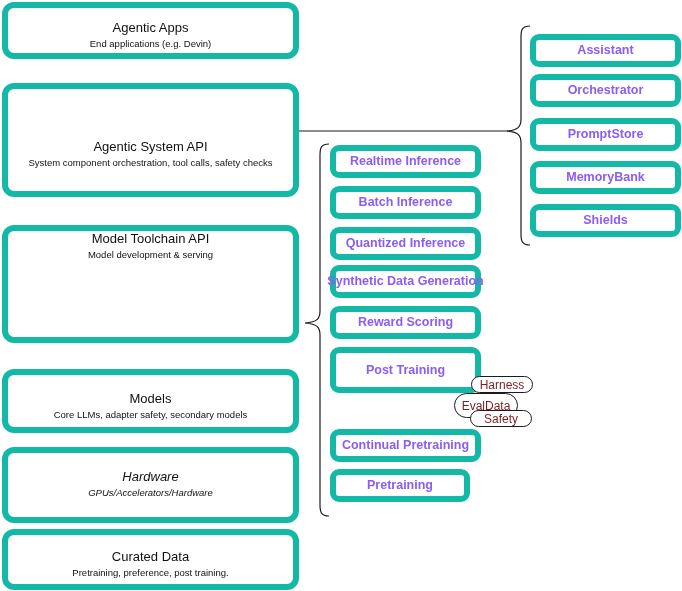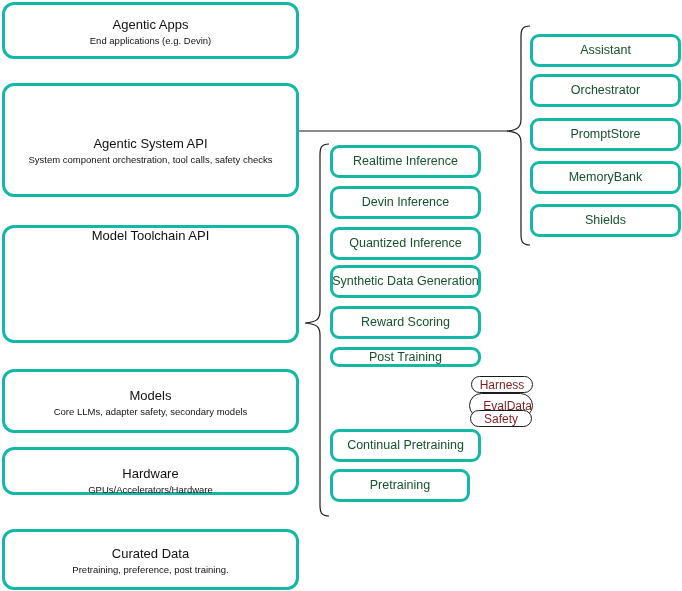--- a/index.html
+++ b/index.html
@@ -11,21 +11,21 @@
     position: relative;
     width: 682px;
     height: 591px;
     background: #ffffff;
     font-family: "Liberation Sans", sans-serif;
     overflow: hidden;
   }
   .rbox {
     position: absolute;
     box-sizing: border-box;
-    border: 3px solid #14b8a6;
+    border: 6px solid #14b8a6;
     border-radius: 10px;
     background: #ffffff;
     display: flex;
     flex-direction: column;
     align-items: center;
     justify-content: center;
   }
   .layer-box {
     border-radius: 12px;
     justify-content: flex-start;
@@ -43,24 +43,25 @@
     line-height: 13px;
     text-align: center;
     white-space: nowrap;
     margin-top: 1px;
   }
   .cap-box {
     border-radius: 9px;
   }
   .cap-label {
     font-size: 12.5px;
-    color: #14532d;
+    color: #8b5cf6;
     line-height: 15px;
     text-align: center;
     white-space: nowrap;
+    font-weight: bold;
   }
   .pill {
     position: absolute;
     box-sizing: border-box;
     border: 1px solid #1b1b1b;
     border-radius: 14px;
     background: #ffffff;
     display: flex;
     align-items: center;
     justify-content: center;
@@ -93,28 +94,29 @@
     <div class="layer-sub">End applications (e.g. Devin)</div>
   </div>
 
   <div class="rbox layer-box" style="left:2px; top:83px; width:297px; height:114px; padding-top:50px;">
     <div class="layer-title">Agentic System API</div>
     <div class="layer-sub">System component orchestration, tool calls, safety checks</div>
   </div>
 
   <div class="rbox layer-box" style="left:2px; top:225px; width:297px; height:118px; ">
     <div class="layer-title">Model Toolchain API</div>
+    <div class="layer-sub">Model development &amp; serving</div>
   </div>
 
   <div class="rbox layer-box" style="left:2px; top:369px; width:297px; height:64px; padding-top:16px;">
     <div class="layer-title">Models</div>
     <div class="layer-sub">Core LLMs, adapter safety, secondary models</div>
   </div>
 
-  <div class="rbox layer-box" style="left:2px; top:447px; width:297px; height:48px; padding-top:16px;">
+  <div class="rbox layer-box" style="left:2px; top:447px; width:297px; height:76px; padding-top:16px;font-style:italic;">
     <div class="layer-title">Hardware</div>
     <div class="layer-sub">GPUs/Accelerators/Hardware</div>
   </div>
 
   <div class="rbox layer-box" style="left:2px; top:529px; width:297px; height:61px; padding-top:14px;">
     <div class="layer-title">Curated Data</div>
     <div class="layer-sub">Pretraining, preference, post training.</div>
   </div>
 
   <svg class="conn-svg" style="left:299px; top:120px; width:215px; height:22px;">
@@ -128,45 +130,45 @@
              C 17 176, 14 179, 2 180
              C 14 181, 17 184, 17 192
              L 17 362
              C 17 369, 18 373, 26 373"></path>
   </svg>
 
   <div class="rbox cap-box" style="left:330px; top:145px; width:151px; height:33px;">
     <div class="cap-label">Realtime Inference</div>
   </div>
   <div class="rbox cap-box" style="left:330px; top:186px; width:151px; height:33px;">
-    <div class="cap-label">Devin Inference</div>
+    <div class="cap-label">Batch Inference</div>
   </div>
   <div class="rbox cap-box" style="left:330px; top:227px; width:151px; height:33px;">
     <div class="cap-label">Quantized Inference</div>
   </div>
   <div class="rbox cap-box" style="left:330px; top:265px; width:151px; height:33px;">
     <div class="cap-label">Synthetic Data Generation</div>
   </div>
   <div class="rbox cap-box" style="left:330px; top:306px; width:151px; height:33px;">
     <div class="cap-label">Reward Scoring</div>
   </div>
-  <div class="rbox cap-box" style="left:330px; top:347px; width:151px; height:20px;">
+  <div class="rbox cap-box" style="left:330px; top:347px; width:151px; height:46px;">
     <div class="cap-label">Post Training</div>
   </div>
   <div class="rbox cap-box" style="left:330px; top:429px; width:151px; height:33px;">
     <div class="cap-label">Continual Pretraining</div>
   </div>
   <div class="rbox cap-box" style="left:330px; top:469px; width:140px; height:33px;">
     <div class="cap-label">Pretraining</div>
   </div>
 
   <div class="pill" style="left:471px; top:376px; width:62px; height:17px;">
     <span>Harness</span>
   </div>
-  <div class="pill" style="left:469px; top:393px; width:64px; height:25px;justify-content:flex-end;">
+  <div class="pill" style="left:454px; top:393px; width:64px; height:25px;">
     <span>EvalData</span>
   </div>
   <div class="pill" style="left:470px; top:410px; width:62px; height:17px;">
     <span>Safety</span>
   </div>
 
   <svg class="brace-svg" style="left:506px; top:25px; width:28px; height:222px;">
     <path d="M 24 1
              C 16 1, 15 5, 15 12
              L 15 94

